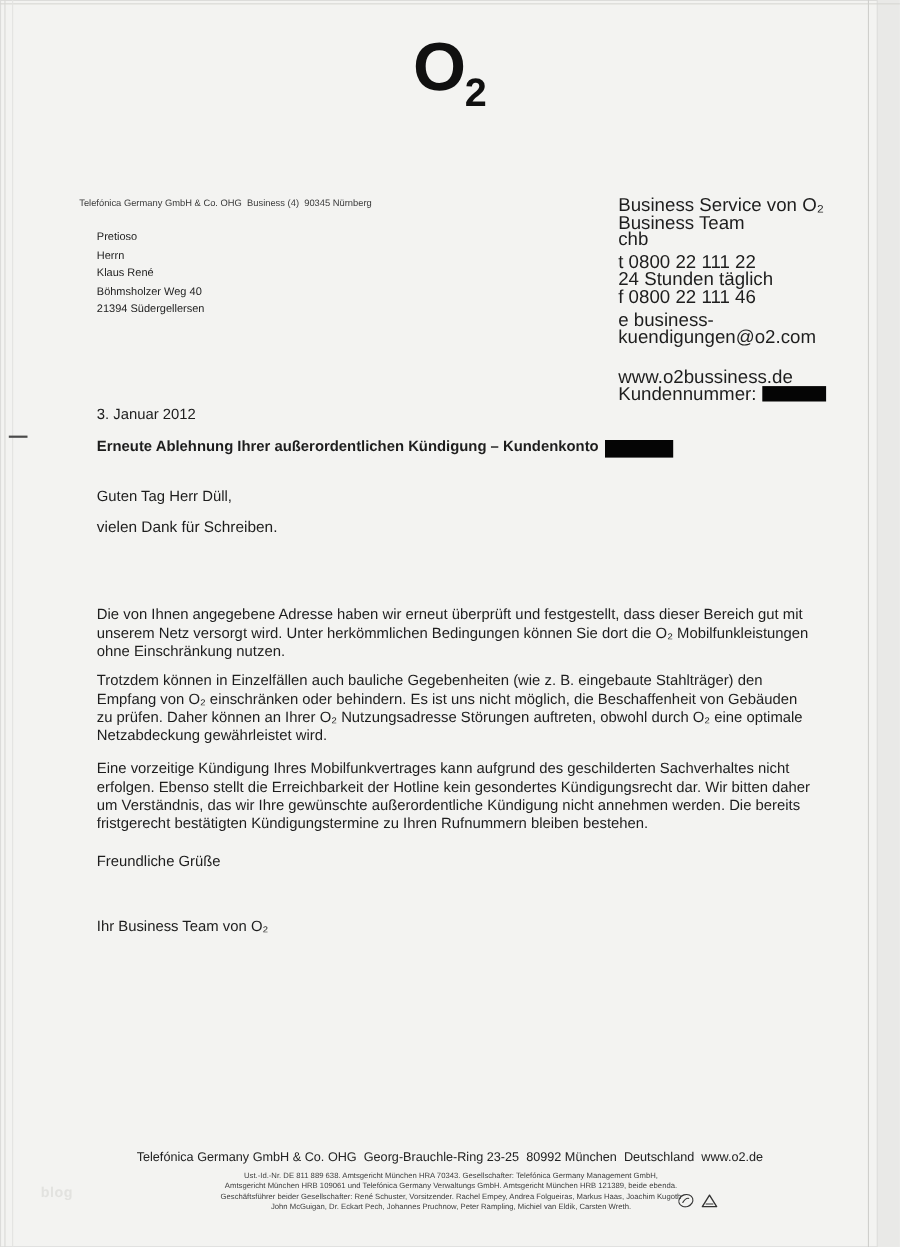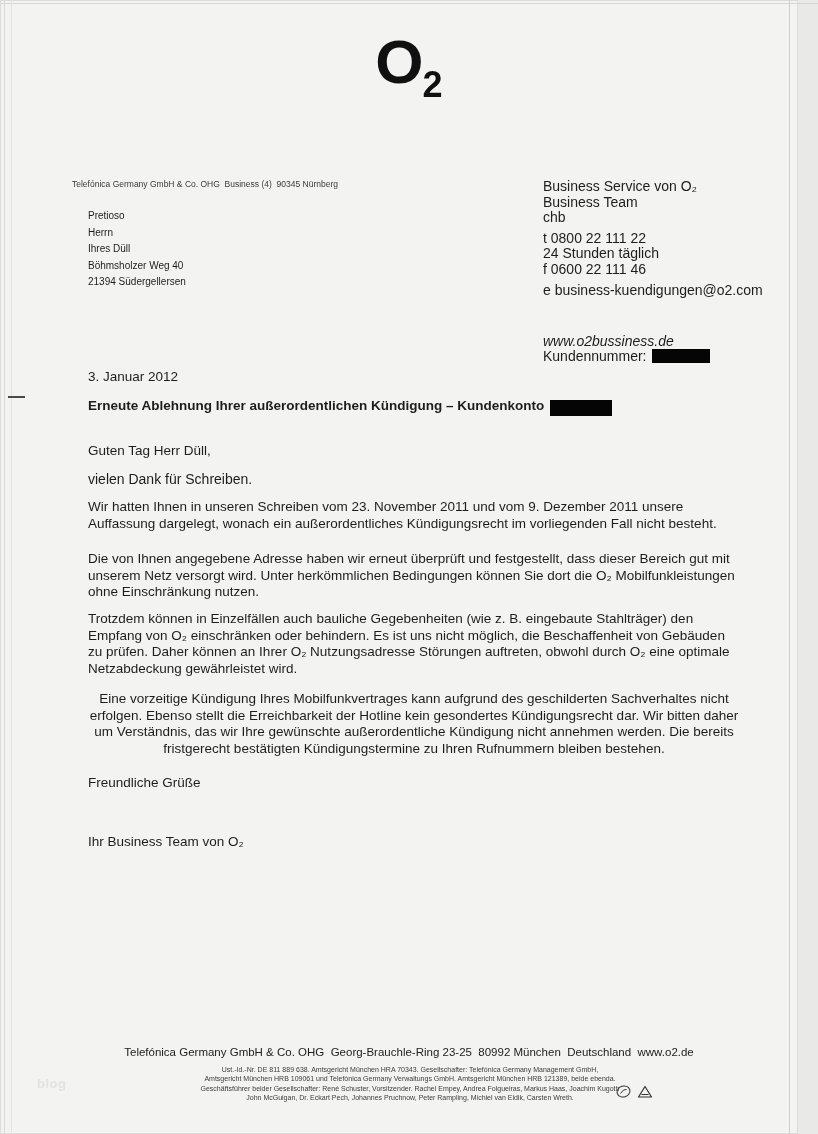--- a/index.html
+++ b/index.html
@@ -28,38 +28,38 @@
   .logo .o{font-size:62px;font-weight:bold;letter-spacing:-1px;}
   .logo .sub{font-size:36px;font-weight:bold;vertical-align:-14px;}
 
   
   .sender-line{
     position:absolute;left:72px;top:179px;
     font-size:8.5px;color:#3a3a3a;white-space:pre;text-align:right;
   }
   .recipient{position:absolute;left:88px;top:208px;font-size:10px;line-height:16.5px;}
 
-  .contact{position:absolute;left:543px;top:179px;font-size:14px;line-height:15.5px;}
+  .contact{position:absolute;left:562px;top:179px;font-size:17px;line-height:15.5px;}
   .contact .grp{margin-bottom:5px;}
   .contact .grp2{margin-bottom:6px;}
-  .contact .web{margin-top:35px;font-style:italic;}
+  .contact .web{margin-top:21px;}
   .redact{display:inline-block;background:#050505;vertical-align:middle;}
   .redact.knr{width:58px;height:14px;margin-left:5px;margin-top:-2px;}
   .redact.subj{width:62px;height:16px;margin-left:6px;margin-bottom:-3px;}
 
   .date{position:absolute;left:88px;top:369px;font-size:13.5px;}
   .subject{position:absolute;left:88px;top:398px;font-size:13.5px;font-weight:bold;white-space:nowrap;}
   .greeting{position:absolute;left:88px;top:443px;font-size:13.5px;}
   .thanks{position:absolute;left:88px;top:471px;font-size:14px;}
 
   .para{position:absolute;left:88px;width:652px;font-size:13.5px;line-height:16.6px;}
   .p1{top:499px;}
   .p2{top:551px;}
   .p3{top:611px;}
-  .p4{top:691px;text-align:center;}
+  .p4{top:691px;}
 
   .closing{position:absolute;left:88px;top:775px;font-size:13.5px;}
   .signature{position:absolute;left:88px;top:834px;font-size:13.5px;}
 
   .footer-company{
     position:absolute;left:0;top:1046px;width:818px;text-align:center;
     font-size:11.5px;color:#222;white-space:pre;
   }
   .fine-print{
     position:absolute;left:60px;top:1065px;width:700px;text-align:center;
@@ -84,53 +84,52 @@
 
   <div class="logo">
     <span class="o">O</span><span class="sub">2</span>
   </div>
 
   <div class="sender-line">Telefónica Germany GmbH &amp; Co. OHG  Business (4)  90345 Nürnberg</div>
 
   <div class="recipient">
     <div>Pretioso</div>
     <div>Herrn</div>
-    <div>Ihres Düll</div>
+    <div>Klaus René</div>
     <div>Böhmsholzer Weg 40</div>
     <div>21394 Südergellersen</div>
   </div>
 
   <div class="contact">
     <div class="grp">
       <div>Business Service von O₂</div>
       <div>Business Team</div>
       <div>chb</div>
     </div>
     <div class="grp2">
       <div>t 0800 22 111 22</div>
       <div>24 Stunden täglich</div>
-      <div>f 0600 22 111 46</div>
+      <div>f 0800 22 111 46</div>
     </div>
     <div>e business-kuendigungen@o2.com</div>
     <div class="web">www.o2bussiness.de</div>
     <div>
       <span>Kundennummer:</span><span class="redact knr"></span>
     </div>
   </div>
 
   <div class="date">3. Januar 2012</div>
 
   <div class="subject">
     <span>Erneute Ablehnung Ihrer außerordentlichen Kündigung – Kundenkonto</span><span class="redact subj"></span>
   </div>
 
   <div class="greeting">Guten Tag Herr Düll,</div>
   <div class="thanks">vielen Dank für Schreiben.</div>
 
-  <div class="para p1">Wir hatten Ihnen in unseren Schreiben vom 23. November 2011 und vom 9. Dezember 2011 unsere Auffassung dargelegt, wonach ein außerordentliches Kündigungsrecht im vorliegenden Fall nicht besteht.</div>
   <div class="para p3">Trotzdem können in Einzelfällen auch bauliche Gegebenheiten (wie z. B. eingebaute Stahlträger) den Empfang von O₂ einschränken oder behindern. Es ist uns nicht möglich, die Beschaffenheit von Gebäuden zu prüfen. Daher können an Ihrer O₂ Nutzungsadresse Störungen auftreten, obwohl durch O₂ eine optimale Netzabdeckung gewährleistet wird.</div>
   <div class="para p2">Die von Ihnen angegebene Adresse haben wir erneut überprüft und festgestellt, dass dieser Bereich gut mit unserem Netz versorgt wird. Unter herkömmlichen Bedingungen können Sie dort die O₂ Mobilfunkleistungen ohne Einschränkung nutzen.</div>
   <div class="para p4">Eine vorzeitige Kündigung Ihres Mobilfunkvertrages kann aufgrund des geschilderten Sachverhaltes nicht erfolgen. Ebenso stellt die Erreichbarkeit der Hotline kein gesondertes Kündigungsrecht dar. Wir bitten daher um Verständnis, das wir Ihre gewünschte außerordentliche Kündigung nicht annehmen werden. Die bereits fristgerecht bestätigten Kündigungstermine zu Ihren Rufnummern bleiben bestehen.</div>
 
   <div class="closing">Freundliche Grüße</div>
   <div class="signature">Ihr Business Team von O₂</div>
 
   <div class="footer-company">Telefónica Germany GmbH &amp; Co. OHG  Georg-Brauchle-Ring 23-25  80992 München  Deutschland  www.o2.de</div>
   <div class="fine-print">
     <div>Ust.-Id.-Nr. DE 811 889 638. Amtsgericht München HRA 70343. Gesellschafter: Telefónica Germany Management GmbH,</div>

